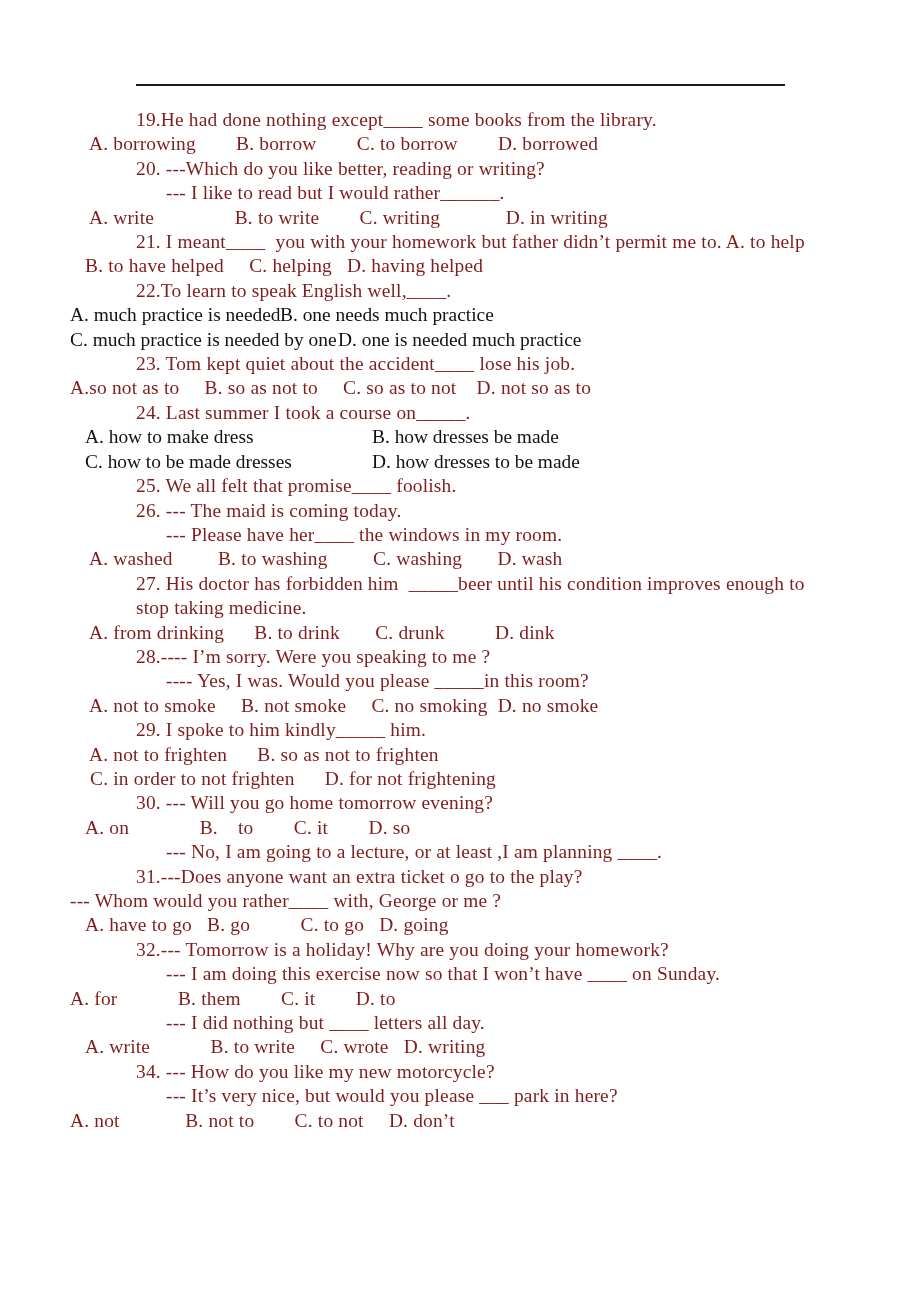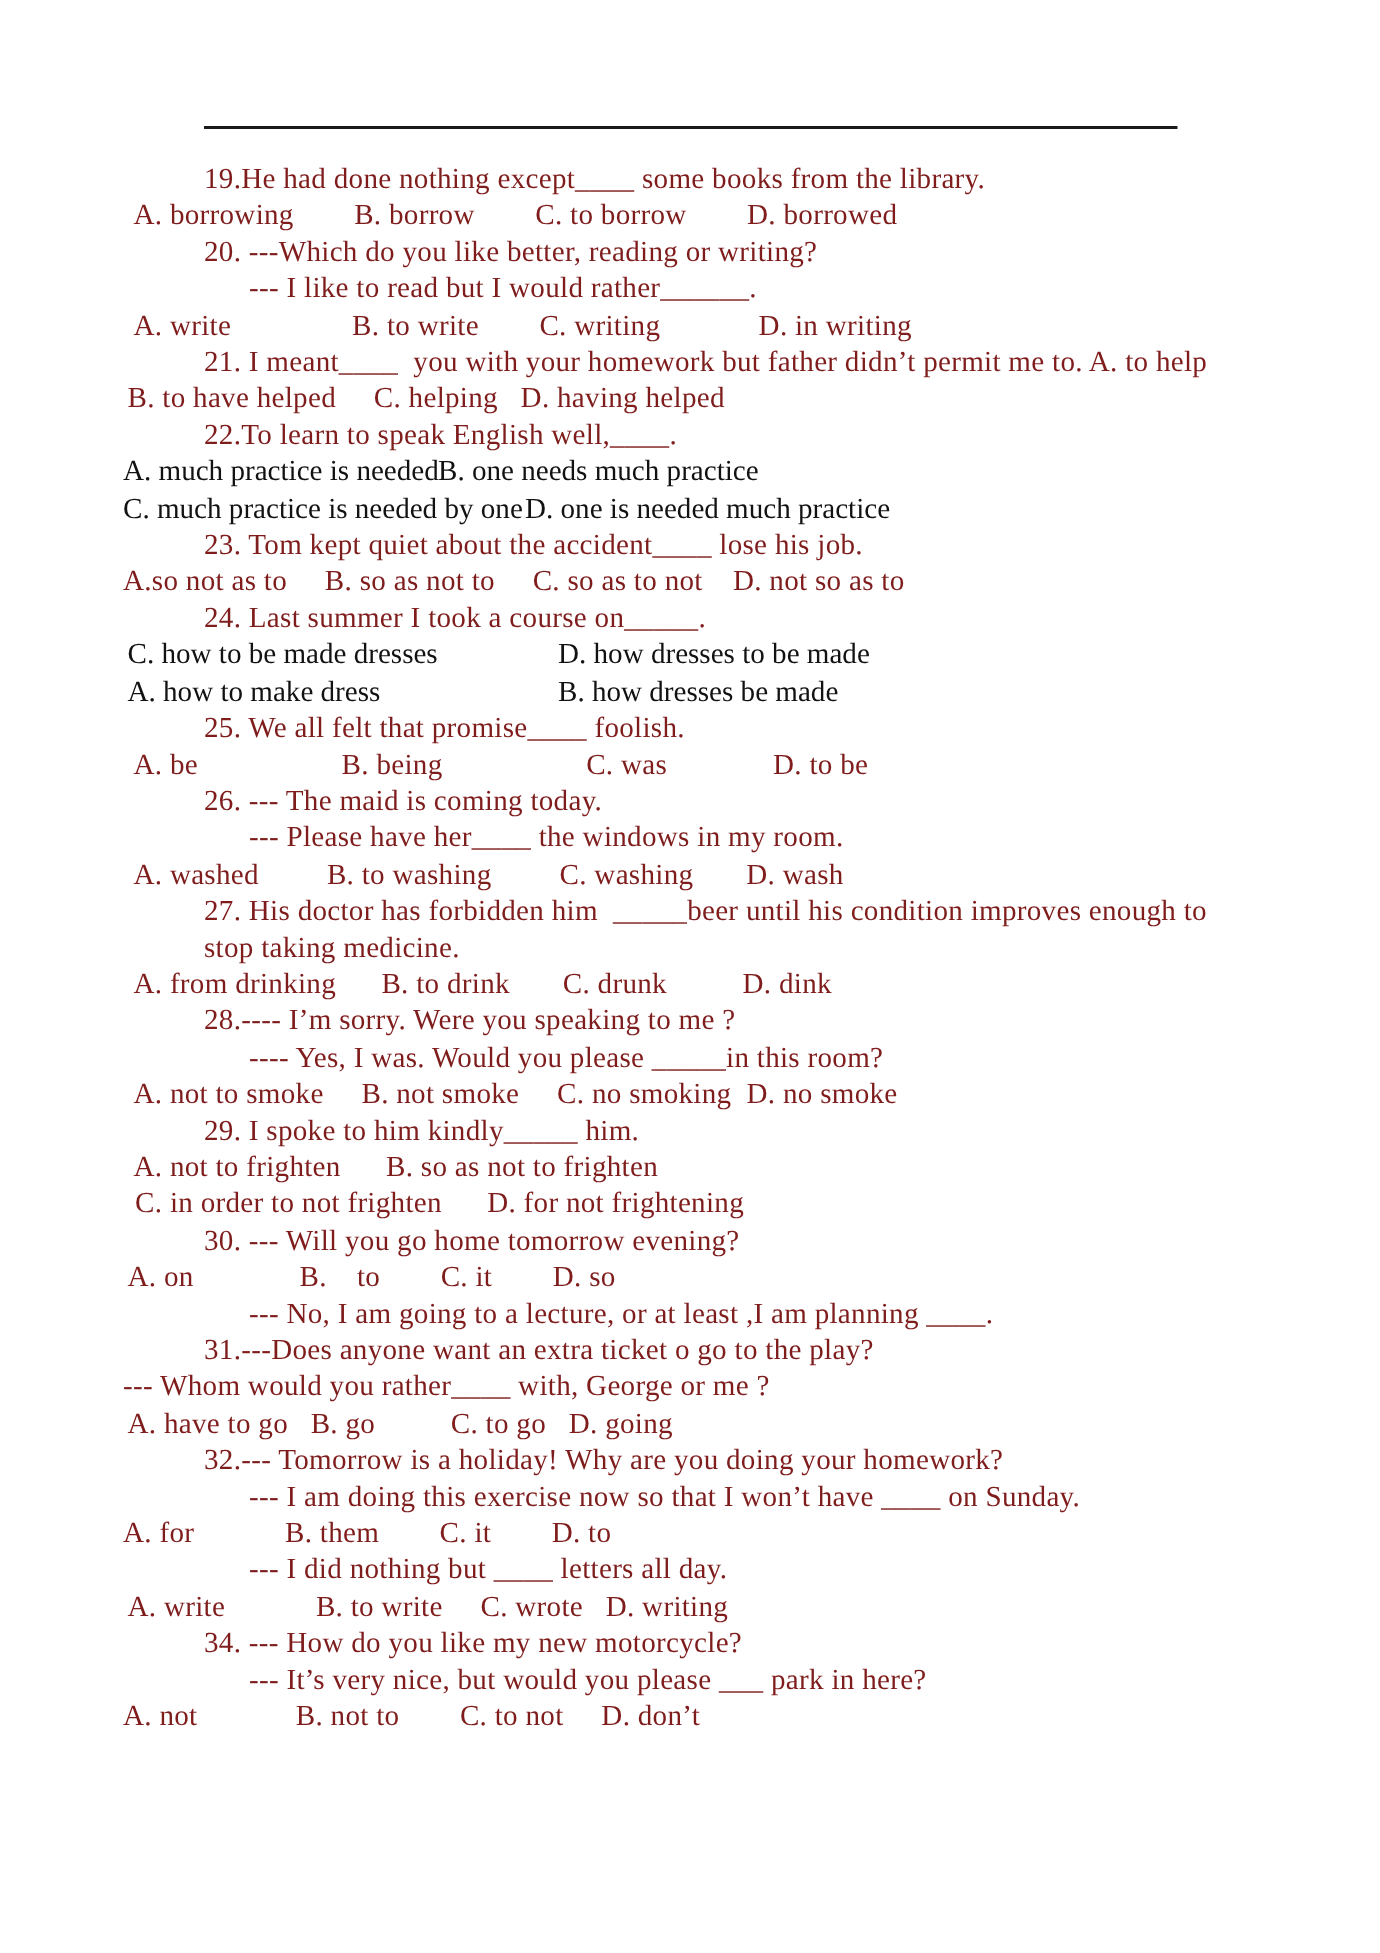--- a/index.html
+++ b/index.html
@@ -38,21 +38,21 @@
   .line {
     font-size: 19.4px;
     line-height: 24.4px;
     white-space: pre;
     color: #7f1d1d;
     letter-spacing: 0.01em;
   }
   
   .ind-0  { padding-left: 136px; }   
   .ind-1  { padding-left: 85px; }   
-  .ind-2  { padding-left: 70px; margin-left: 12px; }   
+  .ind-2  { padding-left: 70px; }   
   .ind-3  { padding-left: 166px; }
 
   
   .opt-cols {
     font-size: 19.4px;
     line-height: 24.4px;
     white-space: pre;
     color: #121212;
     display: block;
   }
@@ -92,27 +92,26 @@
       <div class="opt-cols ind-2"><span class="c1" style="width:268px">C. much practice is needed by one</span><span>D. one is needed much practice</span></div>
     </div>
 
     <div>
       <div class="line ind-0">23. Tom kept quiet about the accident____ lose his job.</div>
       <div class="line ind-2">A.so not as to     B. so as not to     C. so as to not    D. not so as to</div>
     </div>
 
     <div>
       <div class="line ind-0">24. Last summer I took a course on_____.</div>
+      <div class="opt-cols ind-1"><span class="c1" style="width:287px">A. how to make dress</span><span>B. how dresses be made</span></div>
       <div class="opt-cols ind-1"><span class="c1" style="width:287px">C. how to be made dresses</span><span>D. how dresses to be made</span></div>
-      <div class="opt-cols ind-1"><span class="c1" style="width:287px">A. how to make dress</span><span>B. how dresses be made</span></div>
     </div>
 
     <div>
       <div class="line ind-0">25. We all felt that promise____ foolish.</div>
-      <div class="line ind-1"> A. be                   B. being                   C. was              D. to be</div>
     </div>
 
     <div>
       <div class="line ind-0">26. --- The maid is coming today.</div>
       <div class="line ind-3">--- Please have her____ the windows in my room.</div>
       <div class="line ind-1"> A. washed         B. to washing         C. washing       D. wash</div>
     </div>
 
     <div>
       <div class="line ind-0">27. His doctor has forbidden him  _____beer until his condition improves enough to</div>

